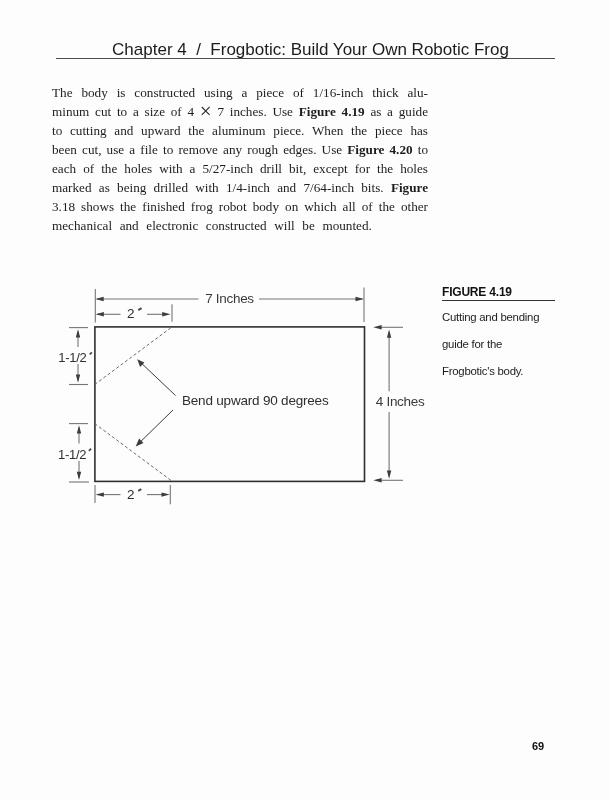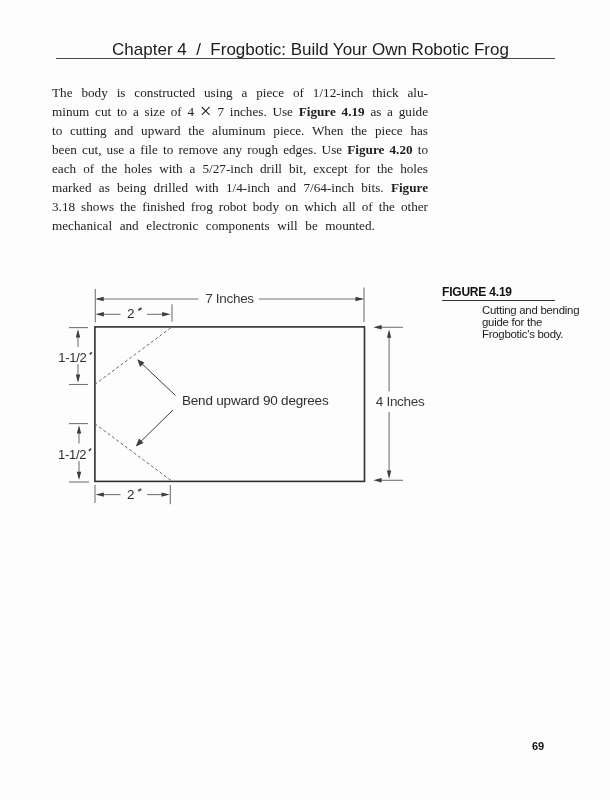--- a/index.html
+++ b/index.html
@@ -11,35 +11,35 @@
   .bodyline b{font-weight:bold;}
 </style>
 </head>
 <body>
 
 <div class="abs" style="left:61px;top:42.6px;width:499px;line-height:14px;text-align:center;font-size:17px;color:#1c1c1c;">Chapter 4&nbsp; /&nbsp; Frogbotic: Build Your Own Robotic Frog</div>
 
 <div class="abs" style="left:56px;top:58px;width:499px;height:1.4px;background:#4a4a4a;"></div>
 
 <div class="abs" style="left:52px;top:83px;">
-  <div class="bodyline">The body is constructed using a piece of 1/12-inch thick alu-</div>
+  <div class="bodyline">The body is constructed using a piece of 1/16-inch thick alu-</div>
   <div class="bodyline">minum cut to a size of 4 <span style="font-size:21px;line-height:19px;vertical-align:-2.2px;">×</span> 7 inches. Use <b>Figure 4.19</b> as a guide</div>
   <div class="bodyline">to cutting and upward the aluminum piece. When the piece has</div>
   <div class="bodyline">been cut, use a file to remove any rough edges. Use <b>Figure 4.20</b> to</div>
   <div class="bodyline">each of the holes with a 5/27-inch drill bit, except for the holes</div>
   <div class="bodyline">marked as being drilled with 1/4-inch and 7/64-inch bits. <b>Figure</b></div>
   <div class="bodyline">3.18 shows the finished frog robot body on which all of the other</div>
-  <div class="bodyline" style="text-align-last:left;word-spacing:4.3px;">mechanical and electronic components will be mounted.</div>
+  <div class="bodyline" style="text-align-last:left;word-spacing:4.3px;">mechanical and electronic constructed will be mounted.</div>
 </div>
 
 <div class="abs" style="left:442px;top:285px;font-size:12px;font-weight:bold;color:#111;letter-spacing:-0.2px;">FIGURE 4.19</div>
 
 <div class="abs" style="left:442px;top:300px;width:113px;height:1px;background:#333;"></div>
 
-<div class="abs" style="left:442px;top:304px;width:125px;font-size:11.4px;letter-spacing:-0.25px;line-height:12px;color:#1c1c1c;margin-left:40px;">Cutting and bending<br>guide for the<br>Frogbotic's body.</div>
+<div class="abs" style="left:442px;top:304px;width:125px;font-size:11.4px;letter-spacing:-0.25px;line-height:27px;color:#1c1c1c;">Cutting and bending<br>guide for the<br>Frogbotic's body.</div>
 
 <svg class="abs" style="left:0;top:0;" width="610" height="800" viewBox="0 0 610 800">
 
   <g>
     <rect x="94.9" y="326.9" width="269.6" height="154.5" fill="none" stroke="#2e2e2e" stroke-width="1.6"></rect>
   </g>
 
   <g stroke="#757575" stroke-width="1.1" fill="none">
     <line x1="95.3" y1="289" x2="95.3" y2="322.5"></line>
     <line x1="364" y1="287.5" x2="364" y2="322"></line>

